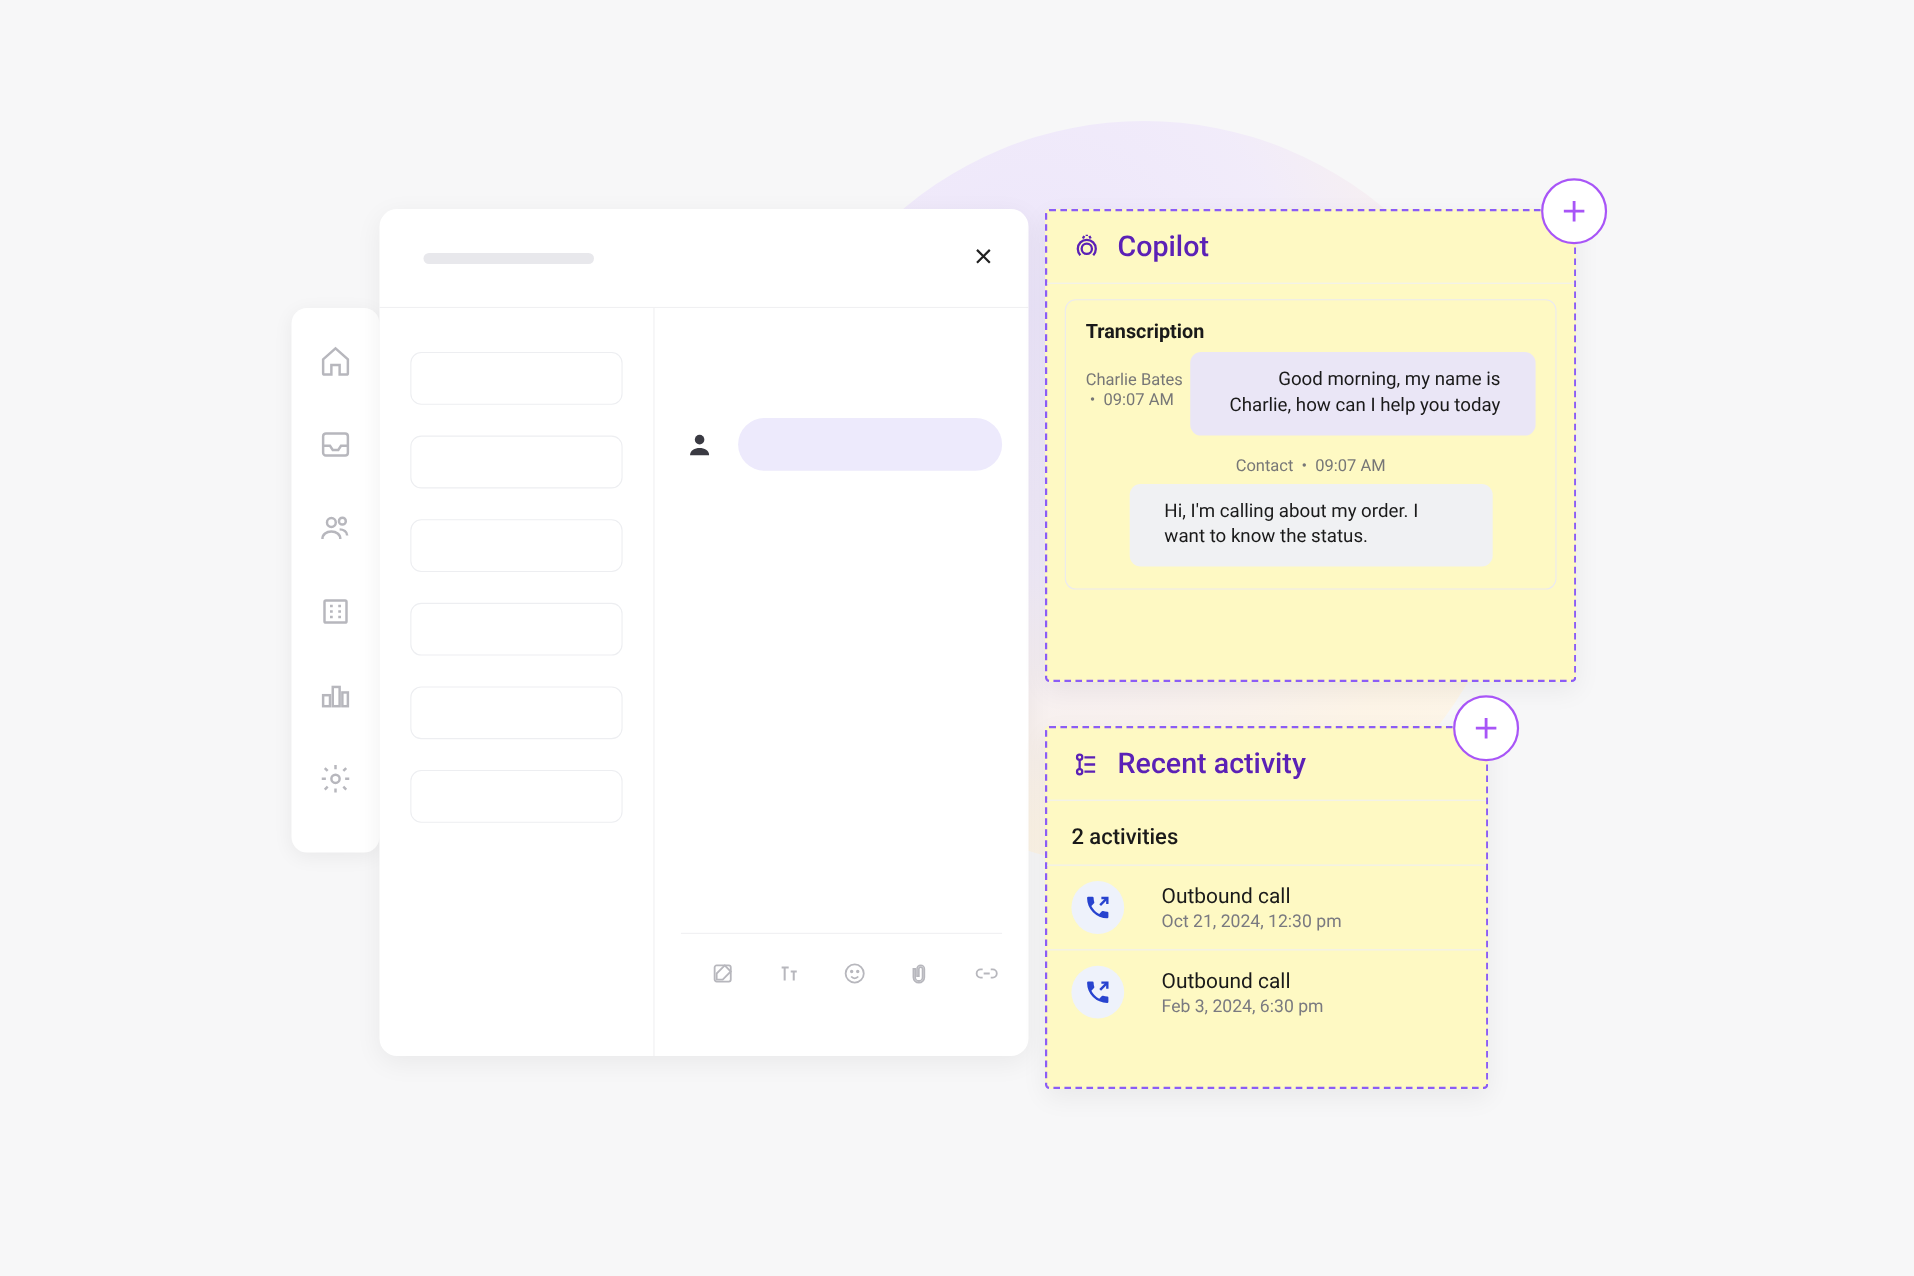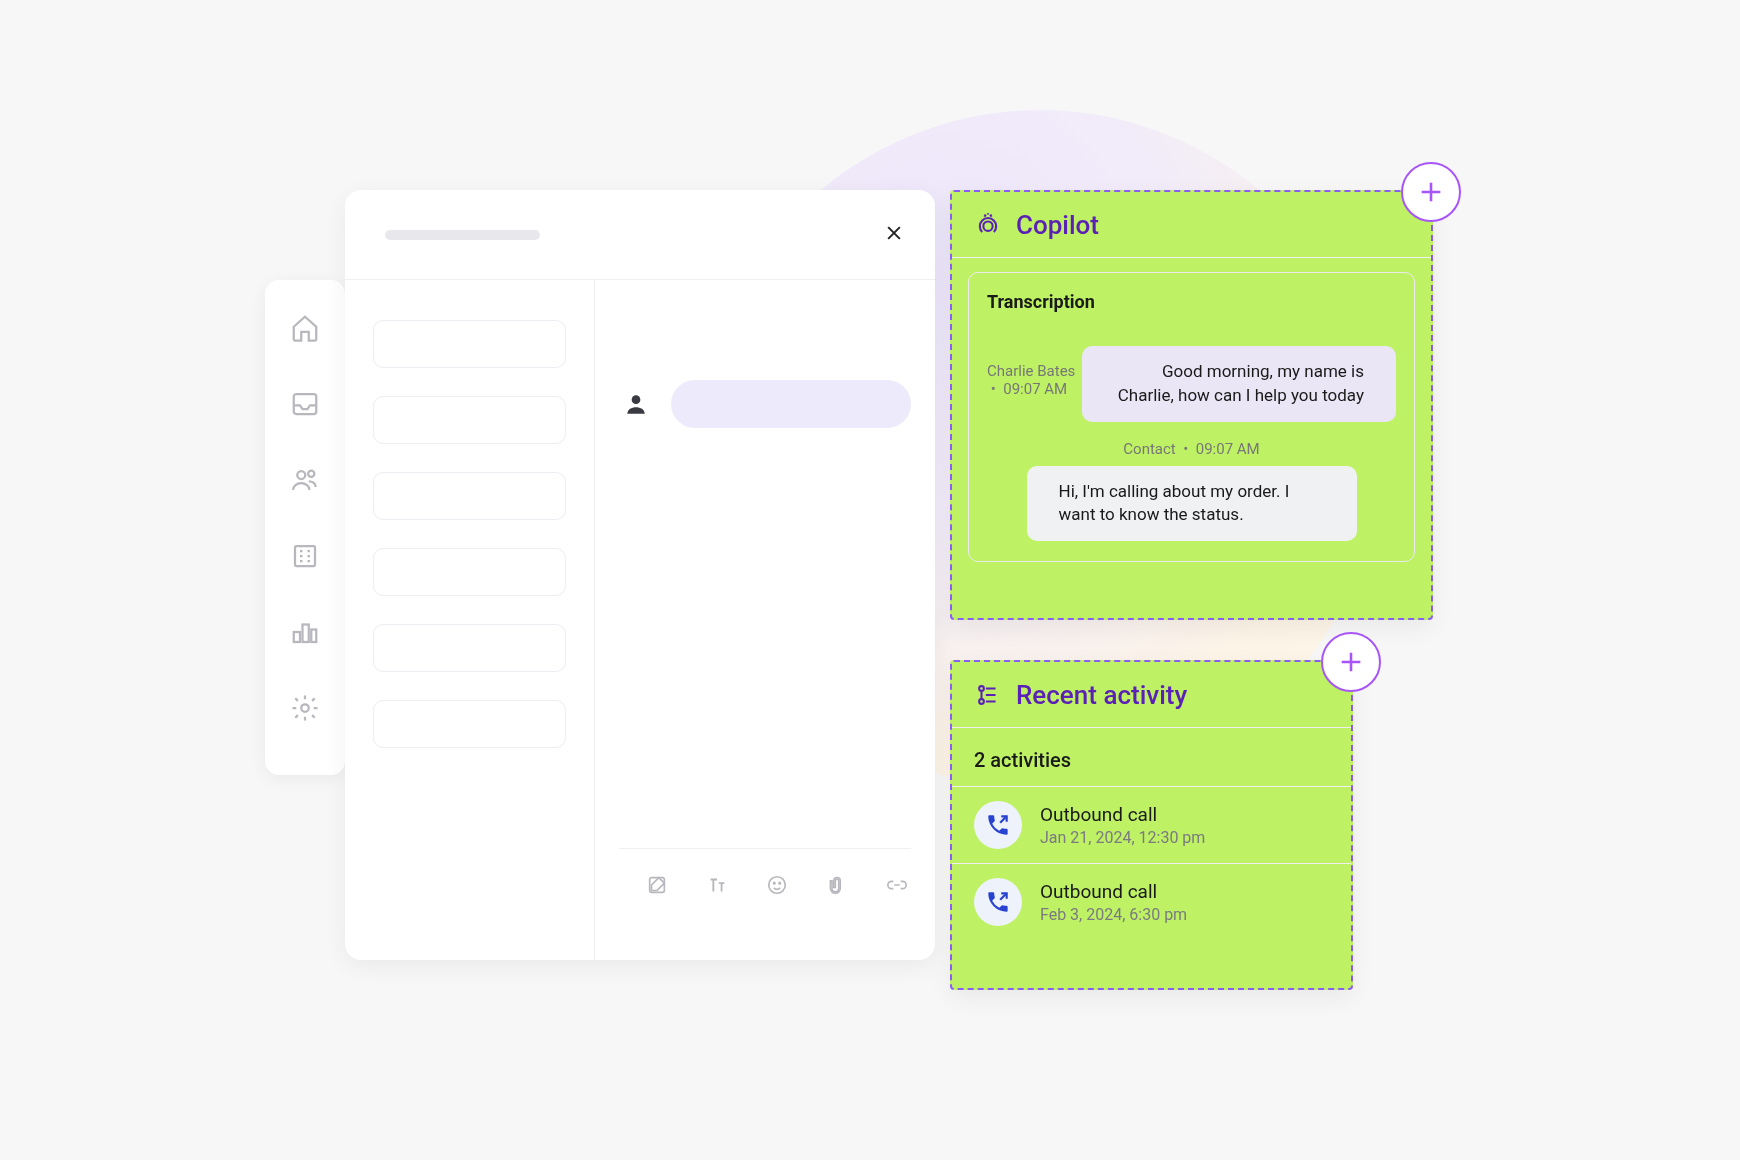--- a/index.html
+++ b/index.html
@@ -146,21 +146,21 @@
 .compose-bar .cicon {
   width: 28px; height: 28px;
   color: #b7b7bd;
   display: flex; align-items: center; justify-content: center;
   cursor: pointer;
 }
 
 
 .panel {
   position: absolute;
-  background: #bef264;
+  background: #fef9c3;
   border: 2px dashed #8b5cf6;
   border-radius: 4px;
   z-index: 5;
   box-shadow: 0 8px 24px rgba(0,0,0,0.06);
 }
 .panel-copilot {
   top: 190px;
   left: 950px;
   width: 483px;
   height: 430px;
@@ -211,21 +211,21 @@
 .transcription-card {
   margin: 14px 16px;
   border: 1px solid #eceaef;
   border-radius: 10px;
   padding: 18px 18px 20px;
 }
 .trans-title {
   font-size: 18px;
   font-weight: 700;
   color: #1a1a1a;
-  margin-bottom: 34px;
+  margin-bottom: 8px;
 }
 .msg-right {
   display: flex;
   flex-direction: row;
   align-items: center;
   margin-bottom: 18px;
 }
 .msg-meta {
   font-size: 15px;
   color: #777;
@@ -246,21 +246,21 @@
 .activity-count {
   padding: 20px 22px 14px;
   font-size: 20px;
   color: #1a1a1a;
   font-weight: 500;
 }
 .activity-list { display: flex; flex-direction: column; }
 .activity-row {
   display: flex;
   align-items: center;
-  gap: 18px;
+  gap: 34px;
   padding: 14px 22px;
   border-top: 1px solid #f0f0f2;
 }
 .activity-iconcirc {
   width: 48px; height: 48px; border-radius: 50%;
   background: #eef2fb;
   display: flex; align-items: center; justify-content: center;
   color: #2743cf;
 }
 .activity-texts { display: flex; flex-direction: column; gap: 2px; }
@@ -438,21 +438,21 @@
     <div class="activity-row">
       <div class="activity-iconcirc">
         <svg width="26" height="26" viewBox="0 0 24 24" fill="#2743cf">
             <path d="M6.6 10.8a15 15 0 0 0 6.6 6.6l2.2-2.2a1 1 0 0 1 1-.25 11 11 0 0 0 3.5.56 1 1 0 0 1 1 1V20a1 1 0 0 1-1 1A17 17 0 0 1 3 4a1 1 0 0 1 1-1h3.5a1 1 0 0 1 1 1 11 11 0 0 0 .56 3.5 1 1 0 0 1-.25 1l-2.2 2.3z"></path>
             <path d="M15 4h5v5" fill="none" stroke="#2743cf" stroke-width="2"></path>
             <path d="M14 10l6-6" fill="none" stroke="#2743cf" stroke-width="2"></path>
           </svg>
       </div>
       <div class="activity-texts">
         <div class="act-title">Outbound call</div>
-        <div class="act-sub">Jan 21, 2024, 12:30 pm</div>
+        <div class="act-sub">Oct 21, 2024, 12:30 pm</div>
       </div>
     </div>
     <div class="activity-row">
       <div class="activity-iconcirc">
         <svg width="26" height="26" viewBox="0 0 24 24" fill="#2743cf">
             <path d="M6.6 10.8a15 15 0 0 0 6.6 6.6l2.2-2.2a1 1 0 0 1 1-.25 11 11 0 0 0 3.5.56 1 1 0 0 1 1 1V20a1 1 0 0 1-1 1A17 17 0 0 1 3 4a1 1 0 0 1 1-1h3.5a1 1 0 0 1 1 1 11 11 0 0 0 .56 3.5 1 1 0 0 1-.25 1l-2.2 2.3z"></path>
             <path d="M15 4h5v5" fill="none" stroke="#2743cf" stroke-width="2"></path>
             <path d="M14 10l6-6" fill="none" stroke="#2743cf" stroke-width="2"></path>
           </svg>
       </div>

